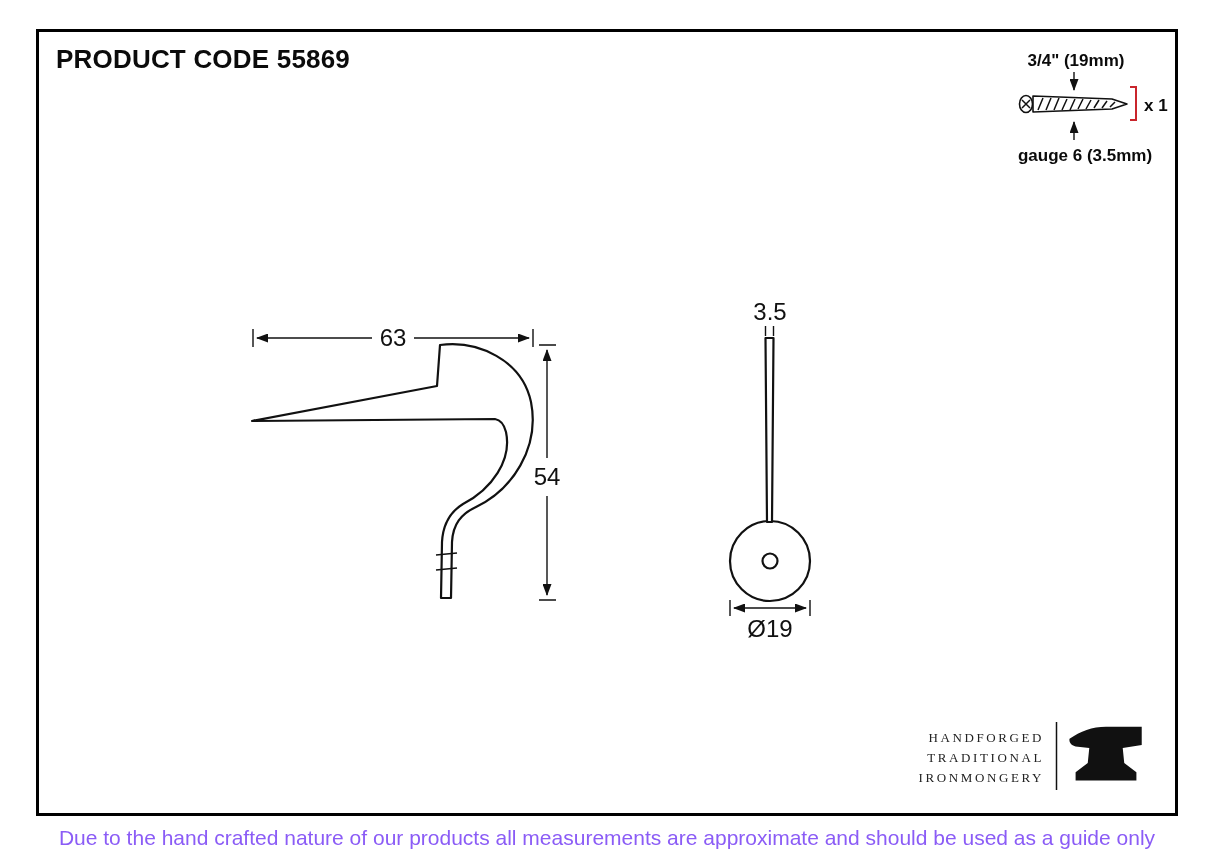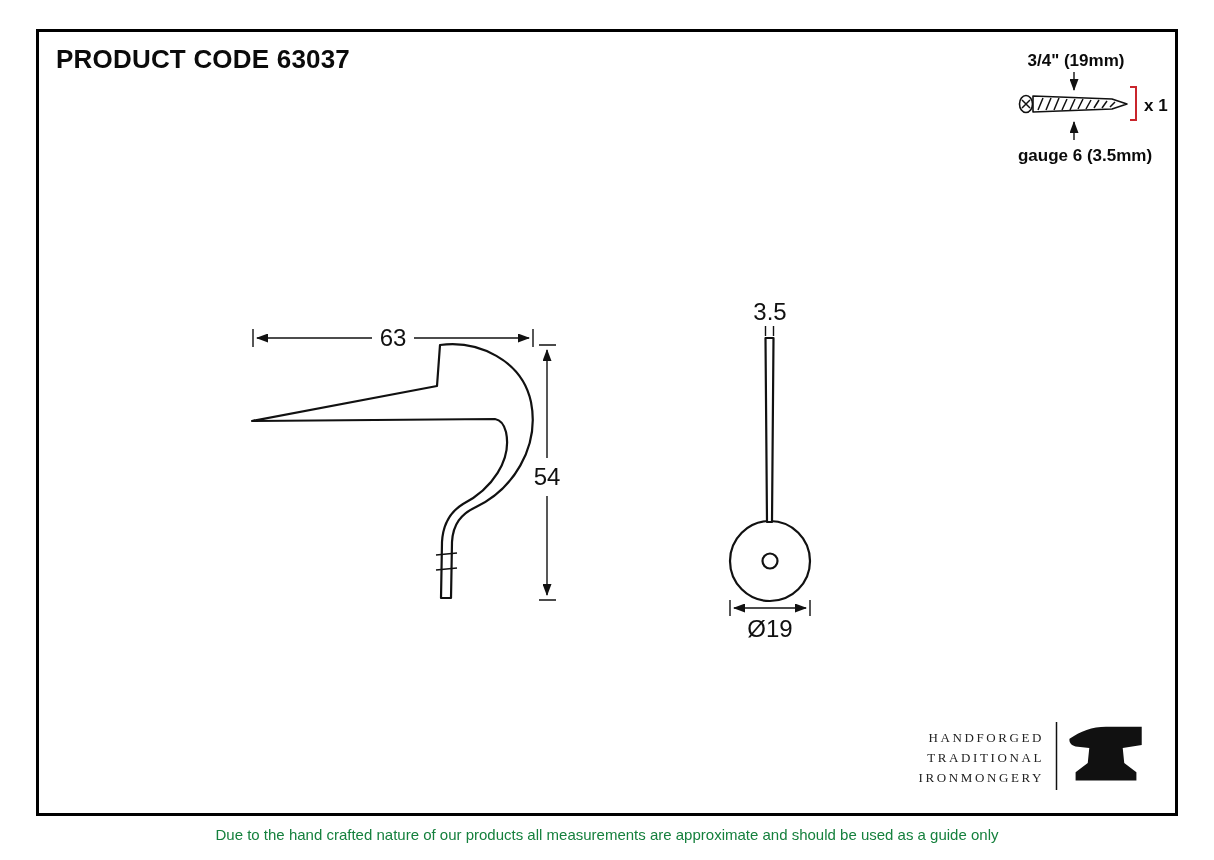--- a/index.html
+++ b/index.html
@@ -10,38 +10,38 @@
   .frame{
     position:absolute;left:36px;top:29px;width:1142px;height:787px;
     border:3px solid #000;box-sizing:border-box;background:transparent;
   }
   .product-code{
     position:absolute;left:56px;top:44px;
     font-size:26px;font-weight:600;letter-spacing:.2px;color:#0b0b0b;white-space:nowrap;
   }
   .disclaimer{
     position:absolute;left:0;top:826px;width:100%;text-align:center;
-    font-size:15px;color:#15803d;
+    font-size:21px;color:#8b5cf6;
   }
   svg.drawing{position:absolute;left:0;top:0;width:1214px;height:860px;}
   .outline{fill:#ffffff;stroke:#111;stroke-width:2.2px;stroke-linejoin:round;}
   .thin{stroke:#111;stroke-width:1.5px;fill:none;}
   .dimline{stroke:#111;stroke-width:1.4px;fill:none;}
   .dim-text{font:24px "Liberation Sans", sans-serif;fill:#111;}
   .small-label{font:17px "Liberation Sans", sans-serif;font-weight:600;fill:#0b0b0b;}
   .brand-text{font:13px "Liberation Serif", serif;letter-spacing:2.6px;fill:#222;}
 </style>
 </head>
 <body>
 
 <div class="page">
 
   <div class="frame"></div>
 
-  <div class="product-code">PRODUCT CODE 63037</div>
+  <div class="product-code">PRODUCT CODE 55869</div>
 
   <svg class="drawing" viewBox="0 0 1214 860">
     <defs>
       <marker id="arr" markerUnits="userSpaceOnUse" markerWidth="12" markerHeight="9" refX="11" refY="4.5" orient="auto">
         <path d="M0,0 L12,4.5 L0,9 Z" fill="#111"></path>
       </marker>
     </defs>
 
     <g>
 

